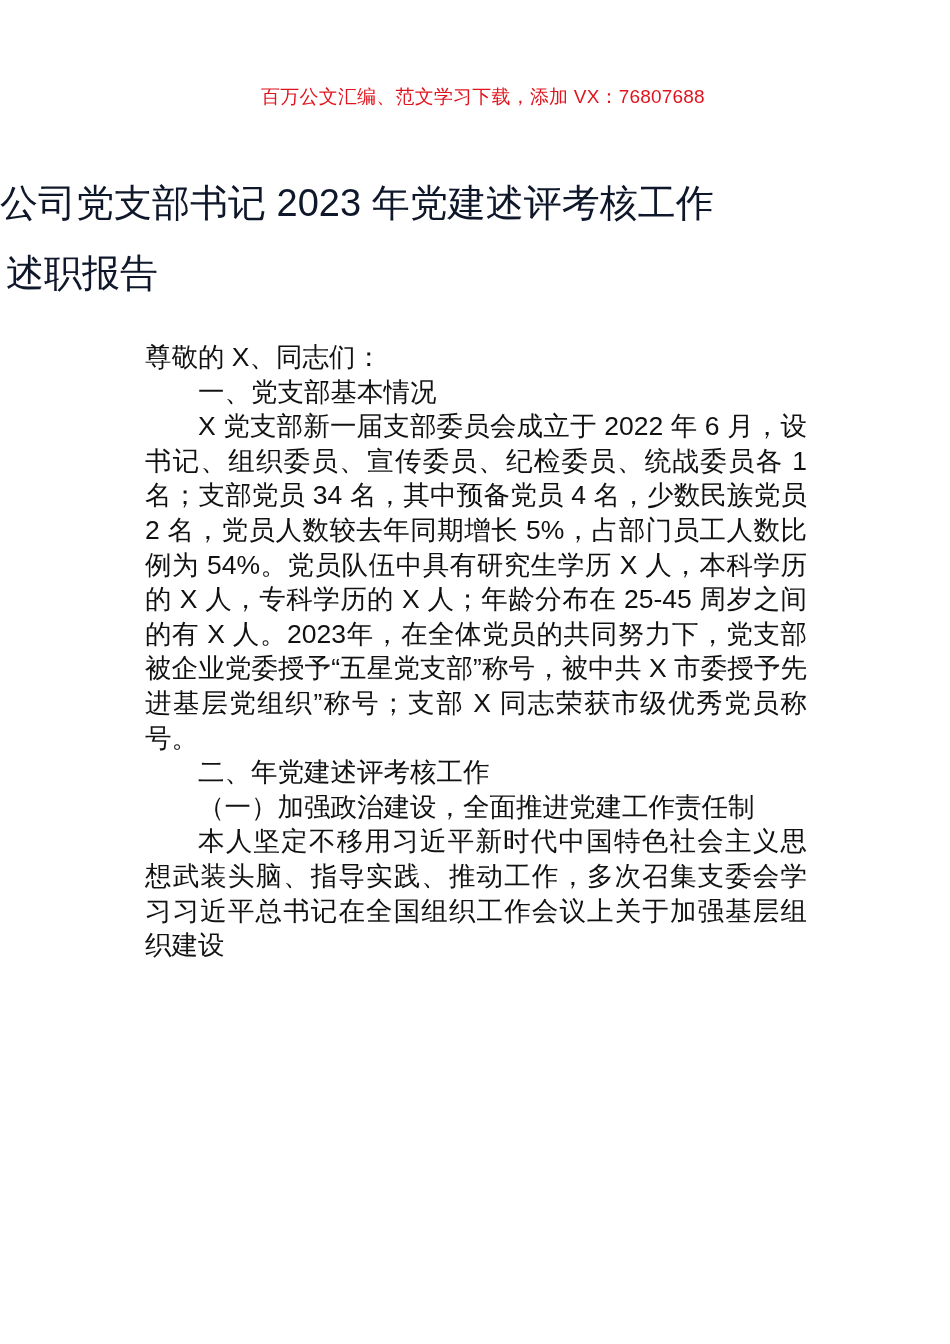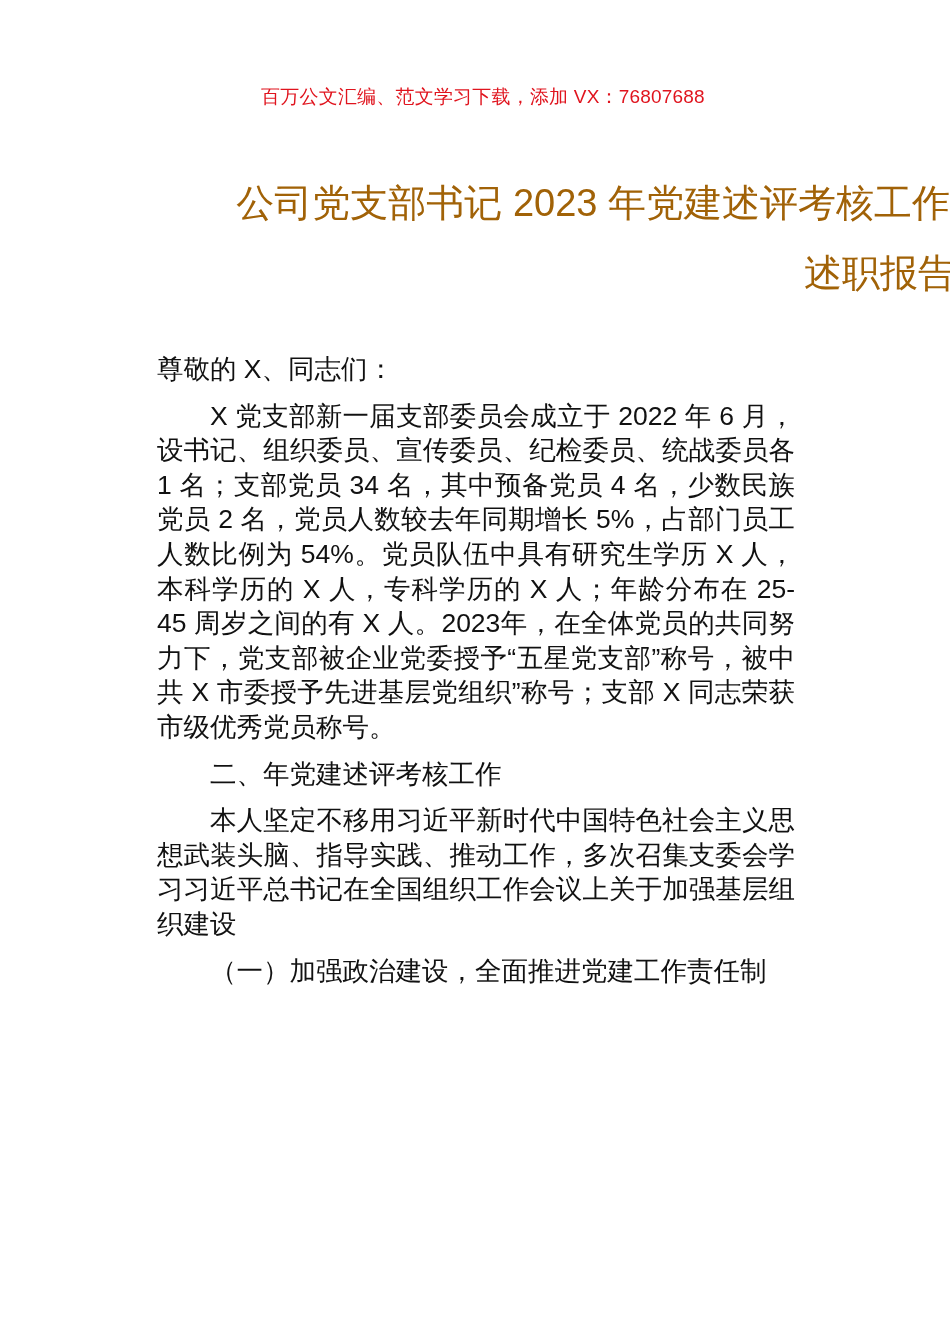--- a/index.html
+++ b/index.html
@@ -8,44 +8,45 @@
       font-family: "Liberation Serif", "DejaVu Serif", serif;
       color: #111111;
     }
     .page { position: absolute; left: 0; top: 0; width: 770px; height: 1344px; background: #fff; }
     .header-note {
       position: absolute; left: 0; top: 84px; width: 966px; text-align: center;
       font-family: "Liberation Sans", "DejaVu Sans", sans-serif;
       font-size: 19px; color: #e0141e; letter-spacing: 0.2px;
     }
     .title {
-      position: absolute; left: 0; width: 950px; text-align: right;
-      font-size: 38px; color: #a16207; font-family: "Liberation Sans", "DejaVu Sans", sans-serif;
+      position: absolute; left: 0; width: 950px; text-align: left;
+      font-size: 38px; color: #0f172a; font-family: "Liberation Sans", "DejaVu Sans", sans-serif;
     }
     .title-1 { top: 178px; }
     .title-2 { top: 248px; padding-left: 6px; }
     .body-text {
       position: absolute; left: 145px; top: 340px; width: 662px;
       font-size: 26.5px; line-height: 34.6px;
       font-family: "Liberation Sans", "DejaVu Sans", sans-serif;
       text-align: justify; text-justify: inter-character;
     }
-    .body-text p { margin: 12px; }
+    .body-text p { margin: 0; }
     .indent { text-indent: 53px; }
     .salutation { text-indent: 0; }
   </style>
 </head>
 <body>
 
 <div class="page">
   <div class="header-note">百万公文汇编、范文学习下载，添加 VX：76807688</div>
 
   <div class="title title-1">公司党支部书记 2023 年党建述评考核工作</div>
   <div class="title title-2">述职报告</div>
 
   <div class="body-text">
     <p class="salutation">尊敬的 X、同志们：</p>
+    <p class="indent">一、党支部基本情况</p>
     <p class="indent">X 党支部新一届支部委员会成立于 2022 年 6 月，设书记、组织委员、宣传委员、纪检委员、统战委员各 1 名；支部党员 34 名，其中预备党员 4 名，少数民族党员 2 名，党员人数较去年同期增长 5%，占部门员工人数比例为 54%。党员队伍中具有研究生学历 X 人，本科学历的 X 人，专科学历的 X 人；年龄分布在 25-45 周岁之间的有 X 人。2023年，在全体党员的共同努力下，党支部被企业党委授予“五星党支部”称号，被中共 X 市委授予先进基层党组织”称号；支部 X 同志荣获市级优秀党员称号。</p>
     <p class="indent">二、年党建述评考核工作</p>
+    <p class="indent">（一）加强政治建设，全面推进党建工作责任制</p>
     <p class="indent">本人坚定不移用习近平新时代中国特色社会主义思想武装头脑、指导实践、推动工作，多次召集支委会学习习近平总书记在全国组织工作会议上关于加强基层组织建设</p>
-    <p class="indent">（一）加强政治建设，全面推进党建工作责任制</p>
   </div>
 </div>
 
 </body></html>

